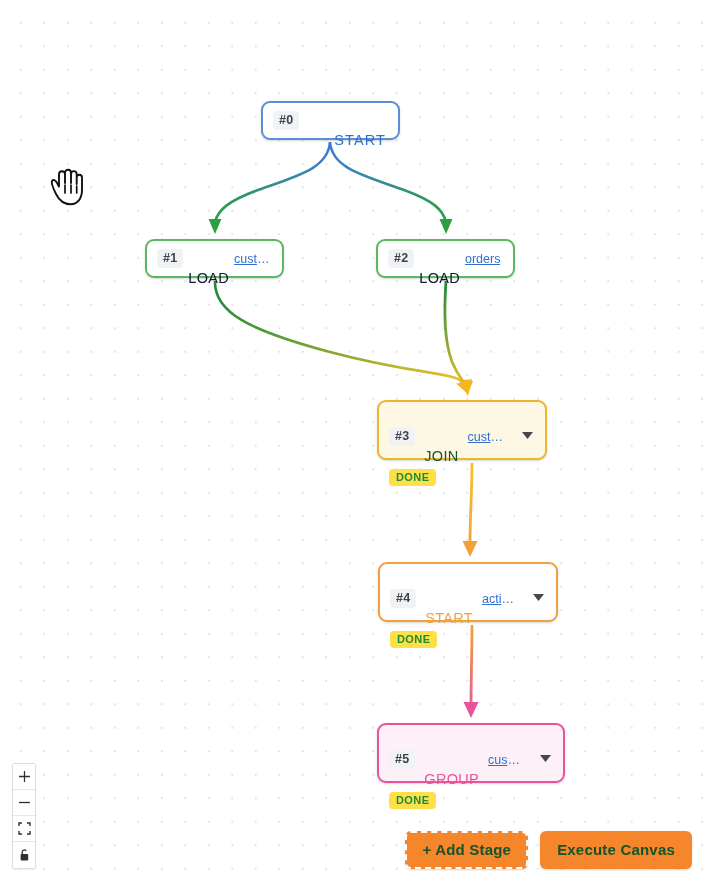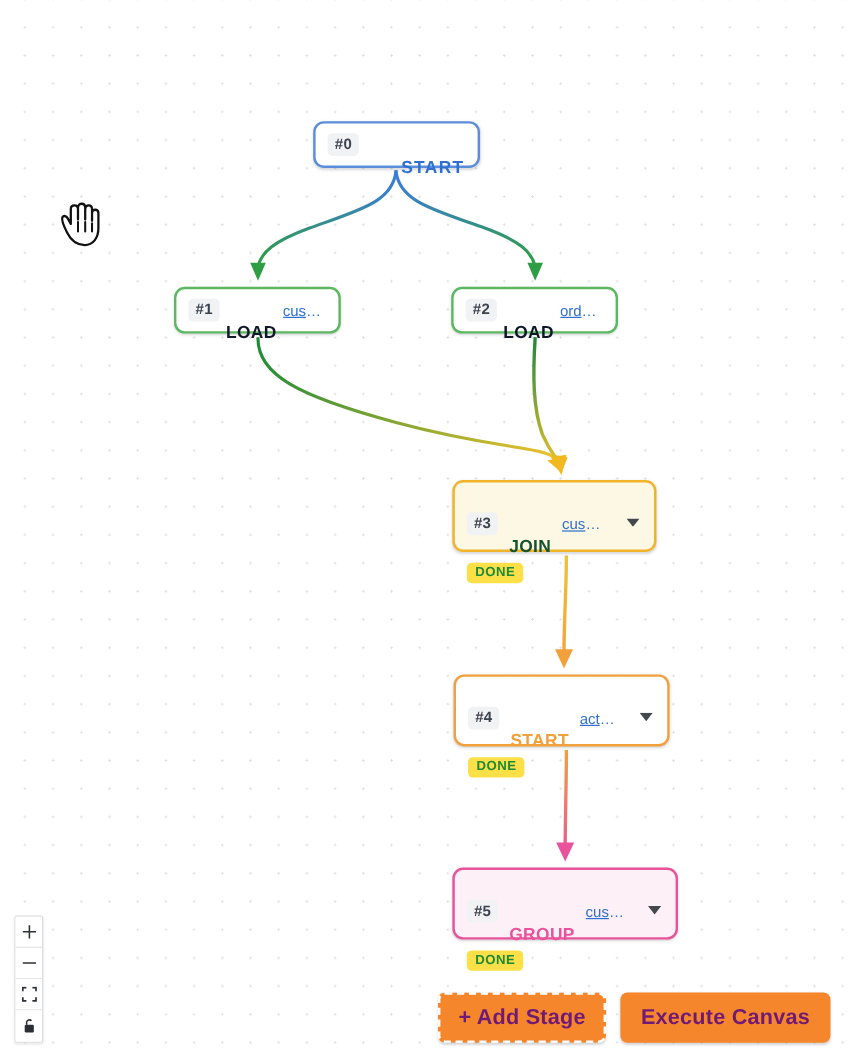--- a/index.html
+++ b/index.html
@@ -47,21 +47,21 @@
     background: #f1f2f4;
     color: #3c4350;
     font-size: 12.5px;
     font-weight: bold;
     padding: 2px 6px 3px;
     border-radius: 4px;
     letter-spacing: 0.2px;
   }
   .op {
     font-size: 14.5px;
-    font-weight: bold;
+    font-weight: normal;
     letter-spacing: 0.3px;
     margin-top: 39px;
   }
   .arg {
     font-size: 12.5px;
     color: #2f6fd0;
     text-decoration: underline;
     max-width: 82px;
     overflow: hidden;
     text-overflow: ellipsis;
@@ -138,23 +138,23 @@
   
   #actions {
     position: absolute;
     right: 18px; bottom: 14px;
     display: flex;
     gap: 12px;
   }
   .btn {
     border: none;
     border-radius: 6px;
-    color: #701a75;
+    color: #14532d;
     font-family: "Liberation Sans", sans-serif;
-    font-size: 18px;
+    font-size: 15px;
     font-weight: bold;
     padding: 10px 17px 11px;
     cursor: pointer;
     letter-spacing: 0.2px;
     box-shadow: 0 1px 2px rgba(0,0,0,0.16);
   }
   #btn-add-stage {
     background: #f5862b;
     border: 2px dashed #ffffff;
     padding: 8px 15px 9px;

